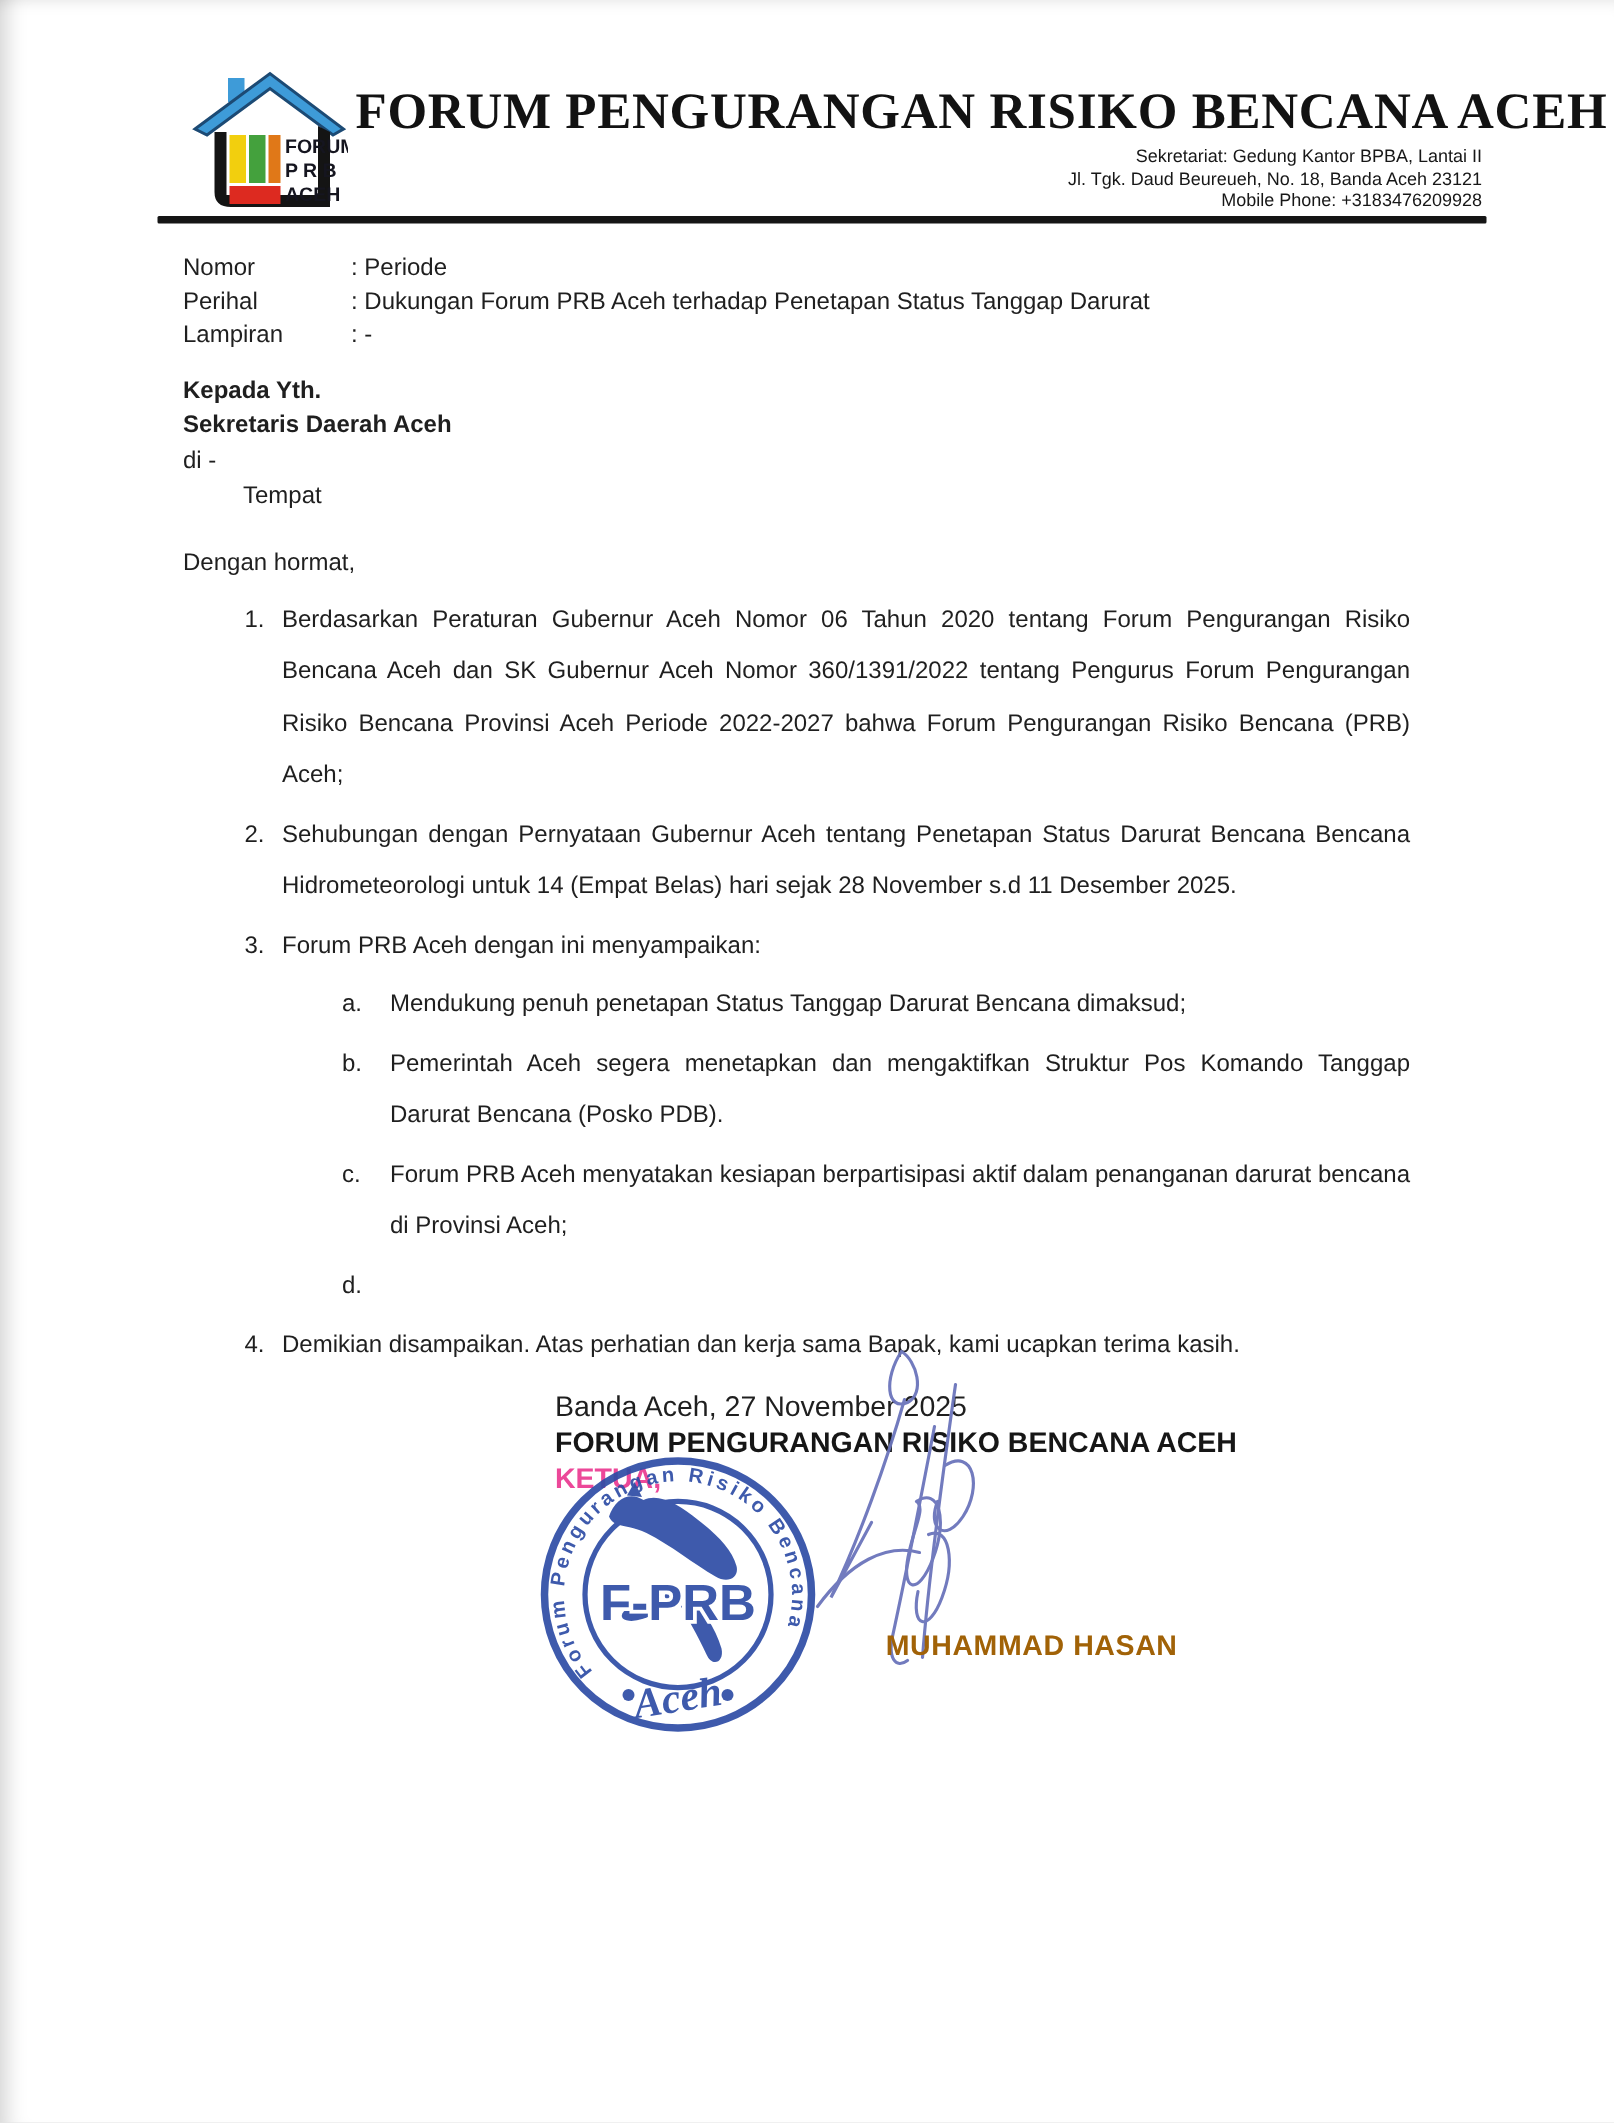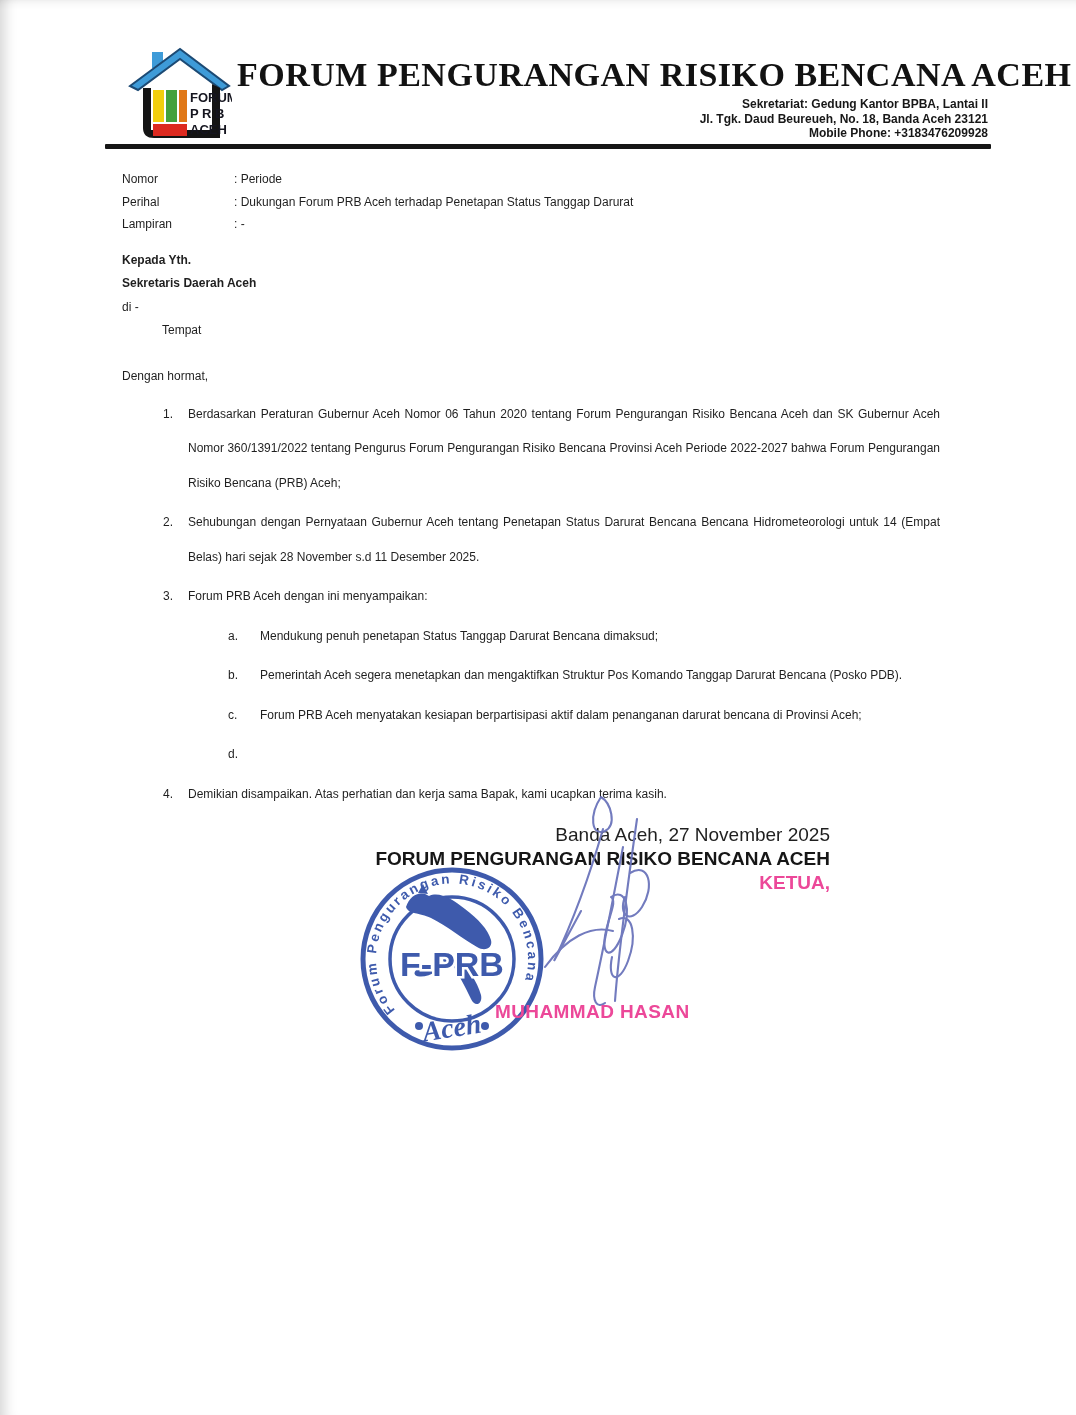--- a/index.html
+++ b/index.html
@@ -12,48 +12,48 @@
   
   .letterhead{position:relative;height:152px;}
   .logo{position:absolute;left:126px;top:44px;width:106px;height:98px;}
   .org-title{
     position:absolute;left:237px;top:56px;width:736px;text-align:center;
     font-family:"Liberation Serif","DejaVu Serif",serif;font-weight:bold;
     font-size:34px;letter-spacing:.5px;color:#121212;white-space:nowrap;
   }
   .contact{
     position:absolute;right:88px;top:97px;text-align:right;
-    font-size:12px;font-weight:bold;line-height:14.5px;color:#171717;
+    font-size:12px;font-weight:normal;line-height:14.5px;color:#171717;
   }
   .rule{position:absolute;left:105px;top:144px;width:886px;height:5px;background:#151515;border-radius:1px;}
   
-  .content{padding:16px 136px 0 122px;font-size:12px;}
+  .content{padding:16px 136px 0 122px;font-size:16px;}
   .meta-row{display:flex;line-height:22.5px;}
   .meta-label{width:112px;flex:none;}
   .addressee{margin-top:13px;line-height:23.5px;}
   .addr-bold{font-weight:bold;}
   .addr-indent{padding-left:40px;}
   .salutation{margin-top:21px;line-height:24px;}
   .list{margin-top:9px;}
   .li{display:flex;line-height:34.5px;margin-top:5px;padding-left:41px;}
   .li .num{width:25px;flex:none;}
   .li .txt{flex:1;text-align:justify;}
   .li.sub{padding-left:106px;}
   .li.sub .num{width:32px;}
   em{font-style:italic;}
   
   .sig-section{position:relative;height:375px;}
-  .sig-line{position:absolute;left:370px;width:460px;text-align:right;line-height:24px;}
+  .sig-line{position:absolute;left:370px;width:460px;text-align:left;line-height:24px;}
   .sig-date{top:12px;font-size:19px;}
   .sig-org{top:36px;font-size:19px;font-weight:bold;color:#161616;}
   .sig-role{top:60px;font-size:19px;font-weight:bold;color:#ec4899;}
   .stamp-svg{position:absolute;left:356px;top:52px;width:192px;height:192px;opacity:.92;}
   .sign-svg{position:absolute;left:533px;top:-22px;width:130px;height:240px;}
-  .sig-name{position:absolute;left:495px;top:172px;width:290px;text-align:left;
-    font-size:19px;font-weight:bold;letter-spacing:.4px;color:#ec4899;margin-top:18px;}
+  .sig-name{position:absolute;left:495px;top:172px;width:290px;text-align:right;
+    font-size:19px;font-weight:bold;letter-spacing:.4px;color:#a16207;}
 </style>
 </head>
 <body>
 
 <div class="page">
 
   <div class="letterhead">
 
     <svg class="logo" viewBox="0 0 106 98">
 

